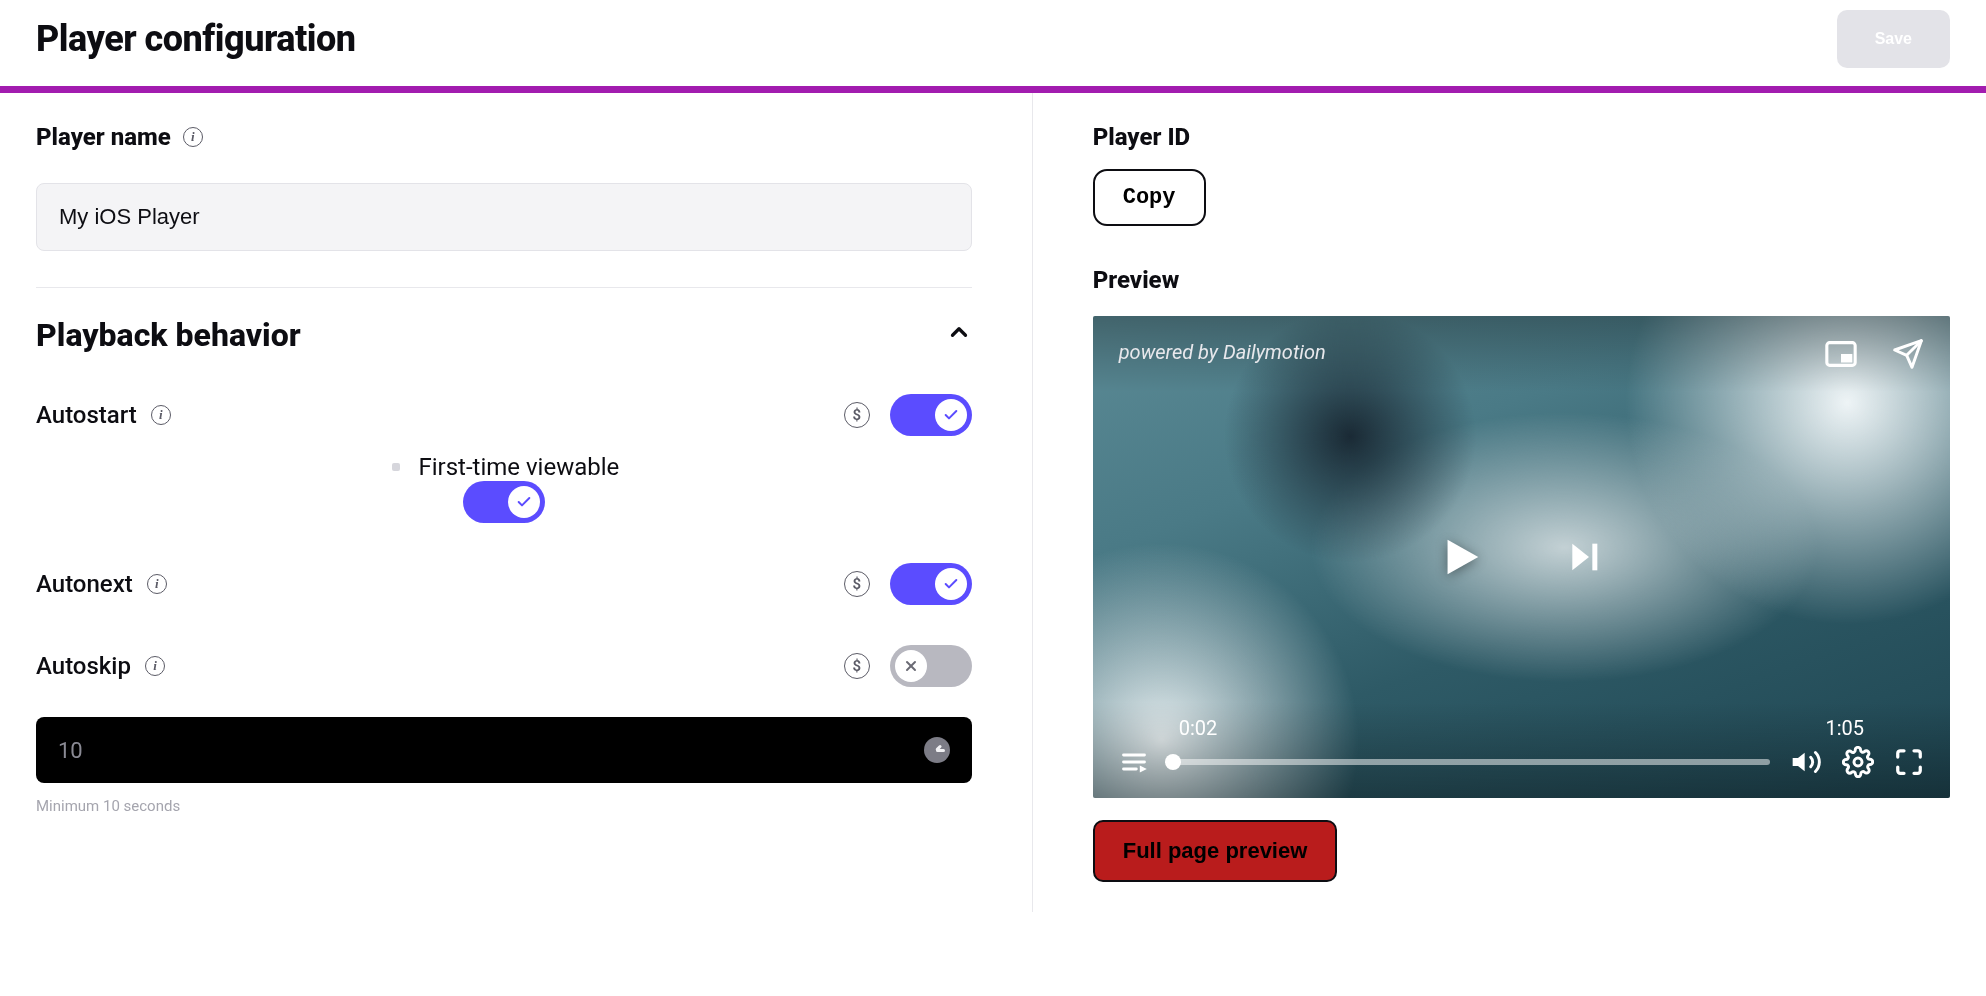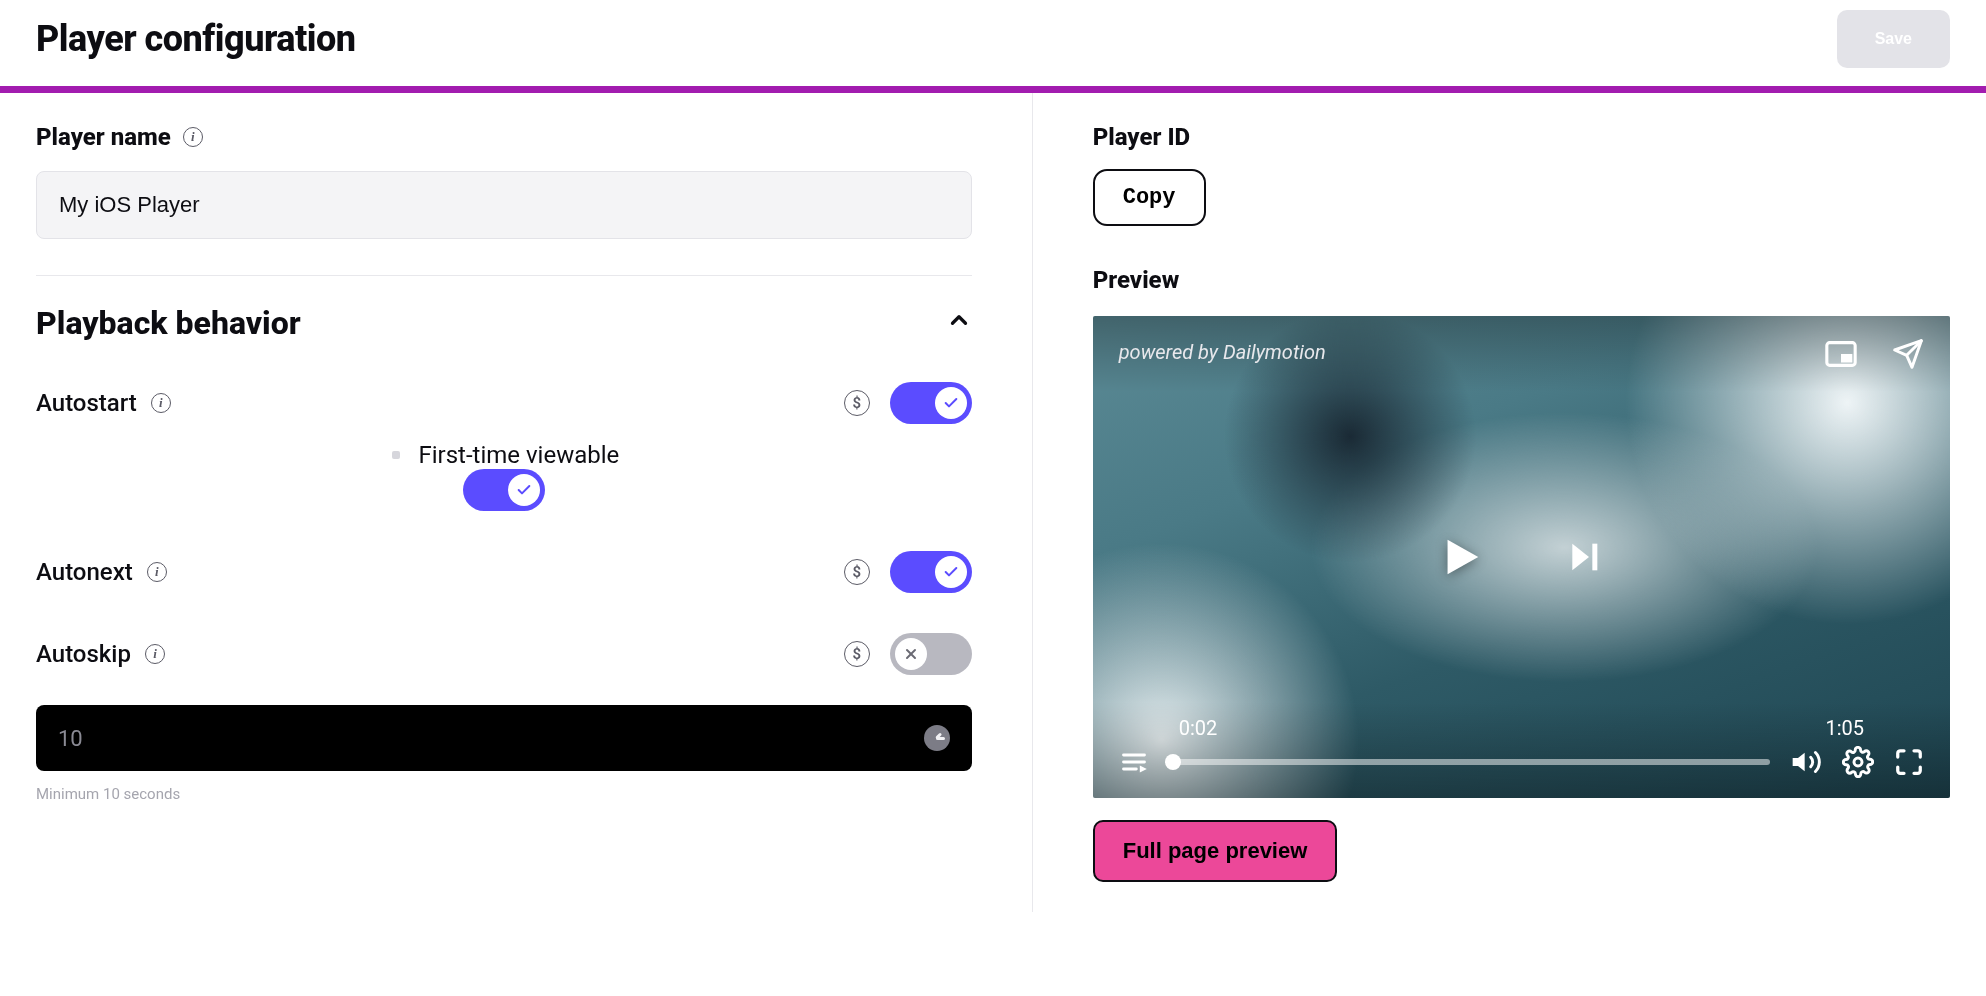--- a/index.html
+++ b/index.html
@@ -57,21 +57,21 @@
     display: inline-flex;
     align-items: center;
     justify-content: center;
     font-size: 13px;
     font-weight: 600;
     color: #5b5b66;
     font-style: italic;
     font-family: Georgia, serif;
   }
   .input-box {
-    margin-top: 20px;
+    margin-top: 32px;
     background: #f4f4f6;
     border: 1px solid #e3e3e8;
     border-radius: 8px;
     padding: 20px 22px;
     font-size: 22px;
     color: #0d0d12;
     width: 100%;
     display: flex;
     justify-content: space-between;
   }
@@ -296,21 +296,21 @@
     top: 50%;
     transform: translate(-4px, -50%);
     width: 16px; height: 16px;
     background: #fff;
     border-radius: 50%;
   }
   .ctrl { cursor: pointer; display:inline-flex; }
   .ctrl svg { stroke: #fff; fill: none; }
   .fullpage-btn {
     margin-top: 22px;
-    background: #ec4899;
+    background: #b91c1c;
     border: 2px solid #0d0d12;
     border-radius: 10px;
     padding: 16px 28px;
     font-size: 22px;
     font-weight: 700;
     cursor: pointer;
   }
   .clock-icon {
     width: 26px; height: 26px;
     background: #7c7c86;

